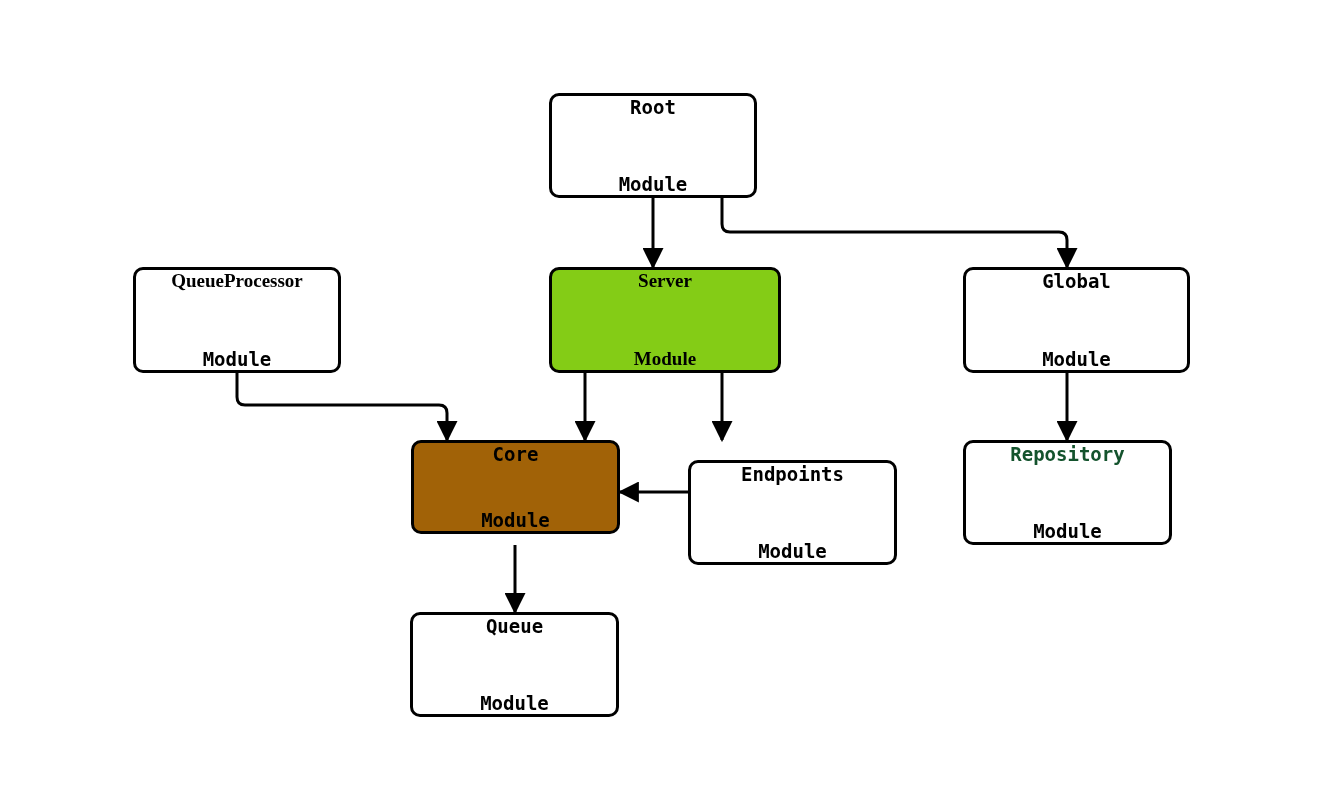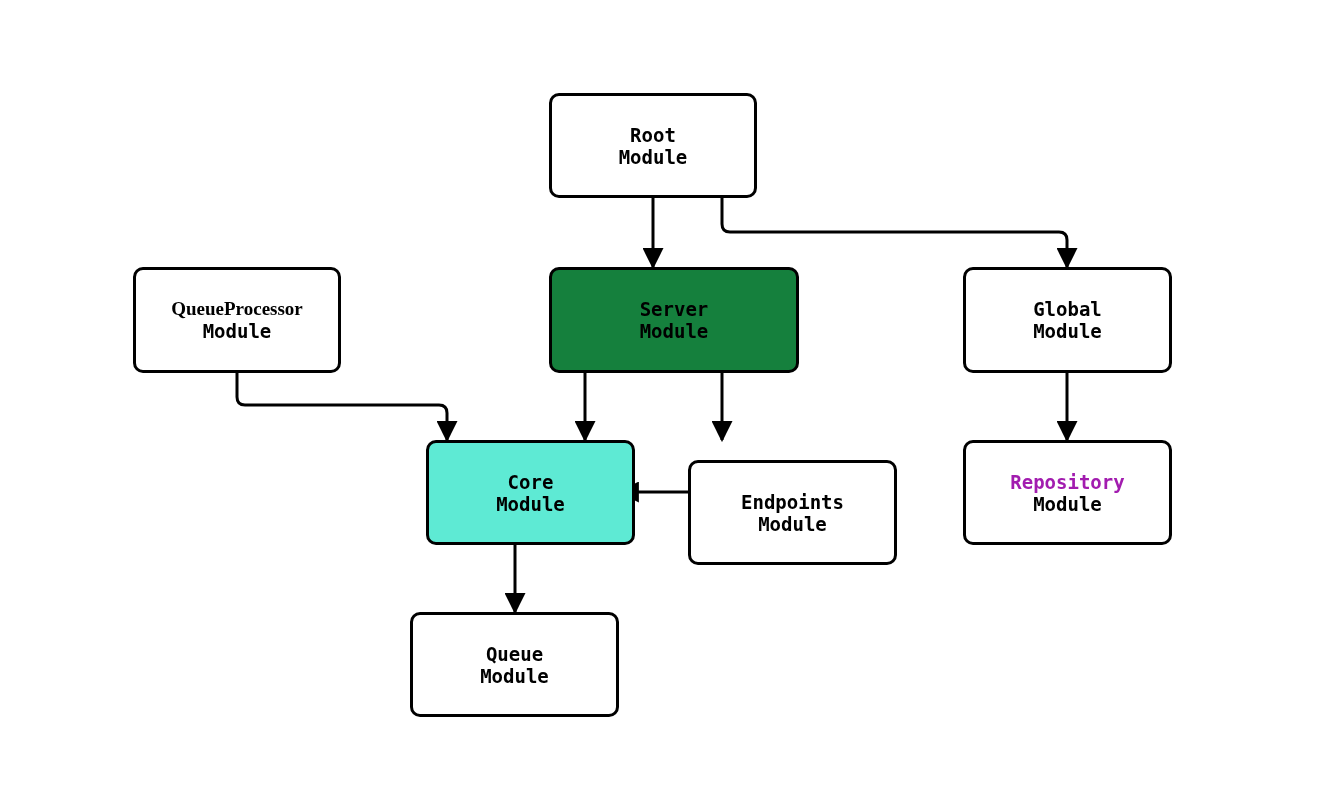--- a/index.html
+++ b/index.html
@@ -27,21 +27,21 @@
   }
   .node {
     position: absolute;
     box-sizing: border-box;
     border: 3px solid #000000;
     border-radius: 10px;
     background: #ffffff;
     display: flex;
     flex-direction: column;
     align-items: center;
-    justify-content: center;
+    justify-content: space-between;
     text-align: center;
   }
   .node-label-line {
     font-size: 19px;
     line-height: 22px;
     font-weight: bold;
     color: #000000;
     white-space: nowrap;
   }
 </style>
@@ -66,38 +66,38 @@
     </svg>
   <div class="nodes-layer">
       <div class="node" style="left: 549px; top: 93px; width: 208px; height: 105px; background: rgb(255, 255, 255); border-color: rgb(0, 0, 0);">
         <div class="node-label-line" style="color: rgb(0, 0, 0);">Root</div>
         <div class="node-label-line" style="color: rgb(0, 0, 0);">Module</div>
       </div>
       <div class="node" style="left: 133px; top: 267px; width: 208px; height: 106px; background: rgb(255, 255, 255); border-color: rgb(0, 0, 0);">
         <div class="node-label-line" style="color: rgb(0, 0, 0); font-family: Liberation Serif, serif;">QueueProcessor</div>
         <div class="node-label-line" style="color: rgb(0, 0, 0);">Module</div>
       </div>
-      <div class="node" style="left: 549px; top: 267px; width: 250px; height: 106px; background: #15803d; border-color: rgb(0, 0, 0);">
+      <div class="node" style="left: 549px; top: 267px; width: 232px; height: 106px; background: #84cc16; border-color: rgb(0, 0, 0); font-family: Liberation Serif, serif;">
         <div class="node-label-line" style="color: rgb(0, 0, 0);">Server</div>
         <div class="node-label-line" style="color: rgb(0, 0, 0);">Module</div>
       </div>
-      <div class="node" style="left: 963px; top: 267px; width: 209px; height: 106px; background: rgb(255, 255, 255); border-color: rgb(0, 0, 0);">
+      <div class="node" style="left: 963px; top: 267px; width: 227px; height: 106px; background: rgb(255, 255, 255); border-color: rgb(0, 0, 0);">
         <div class="node-label-line" style="color: rgb(0, 0, 0);">Global</div>
         <div class="node-label-line" style="color: rgb(0, 0, 0);">Module</div>
       </div>
-      <div class="node" style="left: 426px; top: 440px; width: 209px; height: 105px; background: #5eead4; border-color: rgb(0, 0, 0);">
+      <div class="node" style="left: 411px; top: 440px; width: 209px; height: 94px; background: #a16207; border-color: rgb(0, 0, 0);">
         <div class="node-label-line" style="color: rgb(0, 0, 0);">Core</div>
         <div class="node-label-line" style="color: rgb(0, 0, 0);">Module</div>
       </div>
       <div class="node" style="left: 688px; top: 460px; width: 209px; height: 105px; background: rgb(255, 255, 255); border-color: rgb(0, 0, 0);">
         <div class="node-label-line" style="color: rgb(0, 0, 0);">Endpoints</div>
         <div class="node-label-line" style="color: rgb(0, 0, 0);">Module</div>
       </div>
       <div class="node" style="left: 963px; top: 440px; width: 209px; height: 105px; background: rgb(255, 255, 255); border-color: rgb(0, 0, 0);">
-        <div class="node-label-line" style="color: #a21caf;">Repository</div>
+        <div class="node-label-line" style="color: #14532d;">Repository</div>
         <div class="node-label-line" style="color: rgb(0, 0, 0);">Module</div>
       </div>
       <div class="node" style="left: 410px; top: 612px; width: 209px; height: 105px; background: rgb(255, 255, 255); border-color: rgb(0, 0, 0);">
         <div class="node-label-line" style="color: rgb(0, 0, 0);">Queue</div>
         <div class="node-label-line" style="color: rgb(0, 0, 0);">Module</div>
       </div>
     </div>
 </div>
 
 </body></html>

